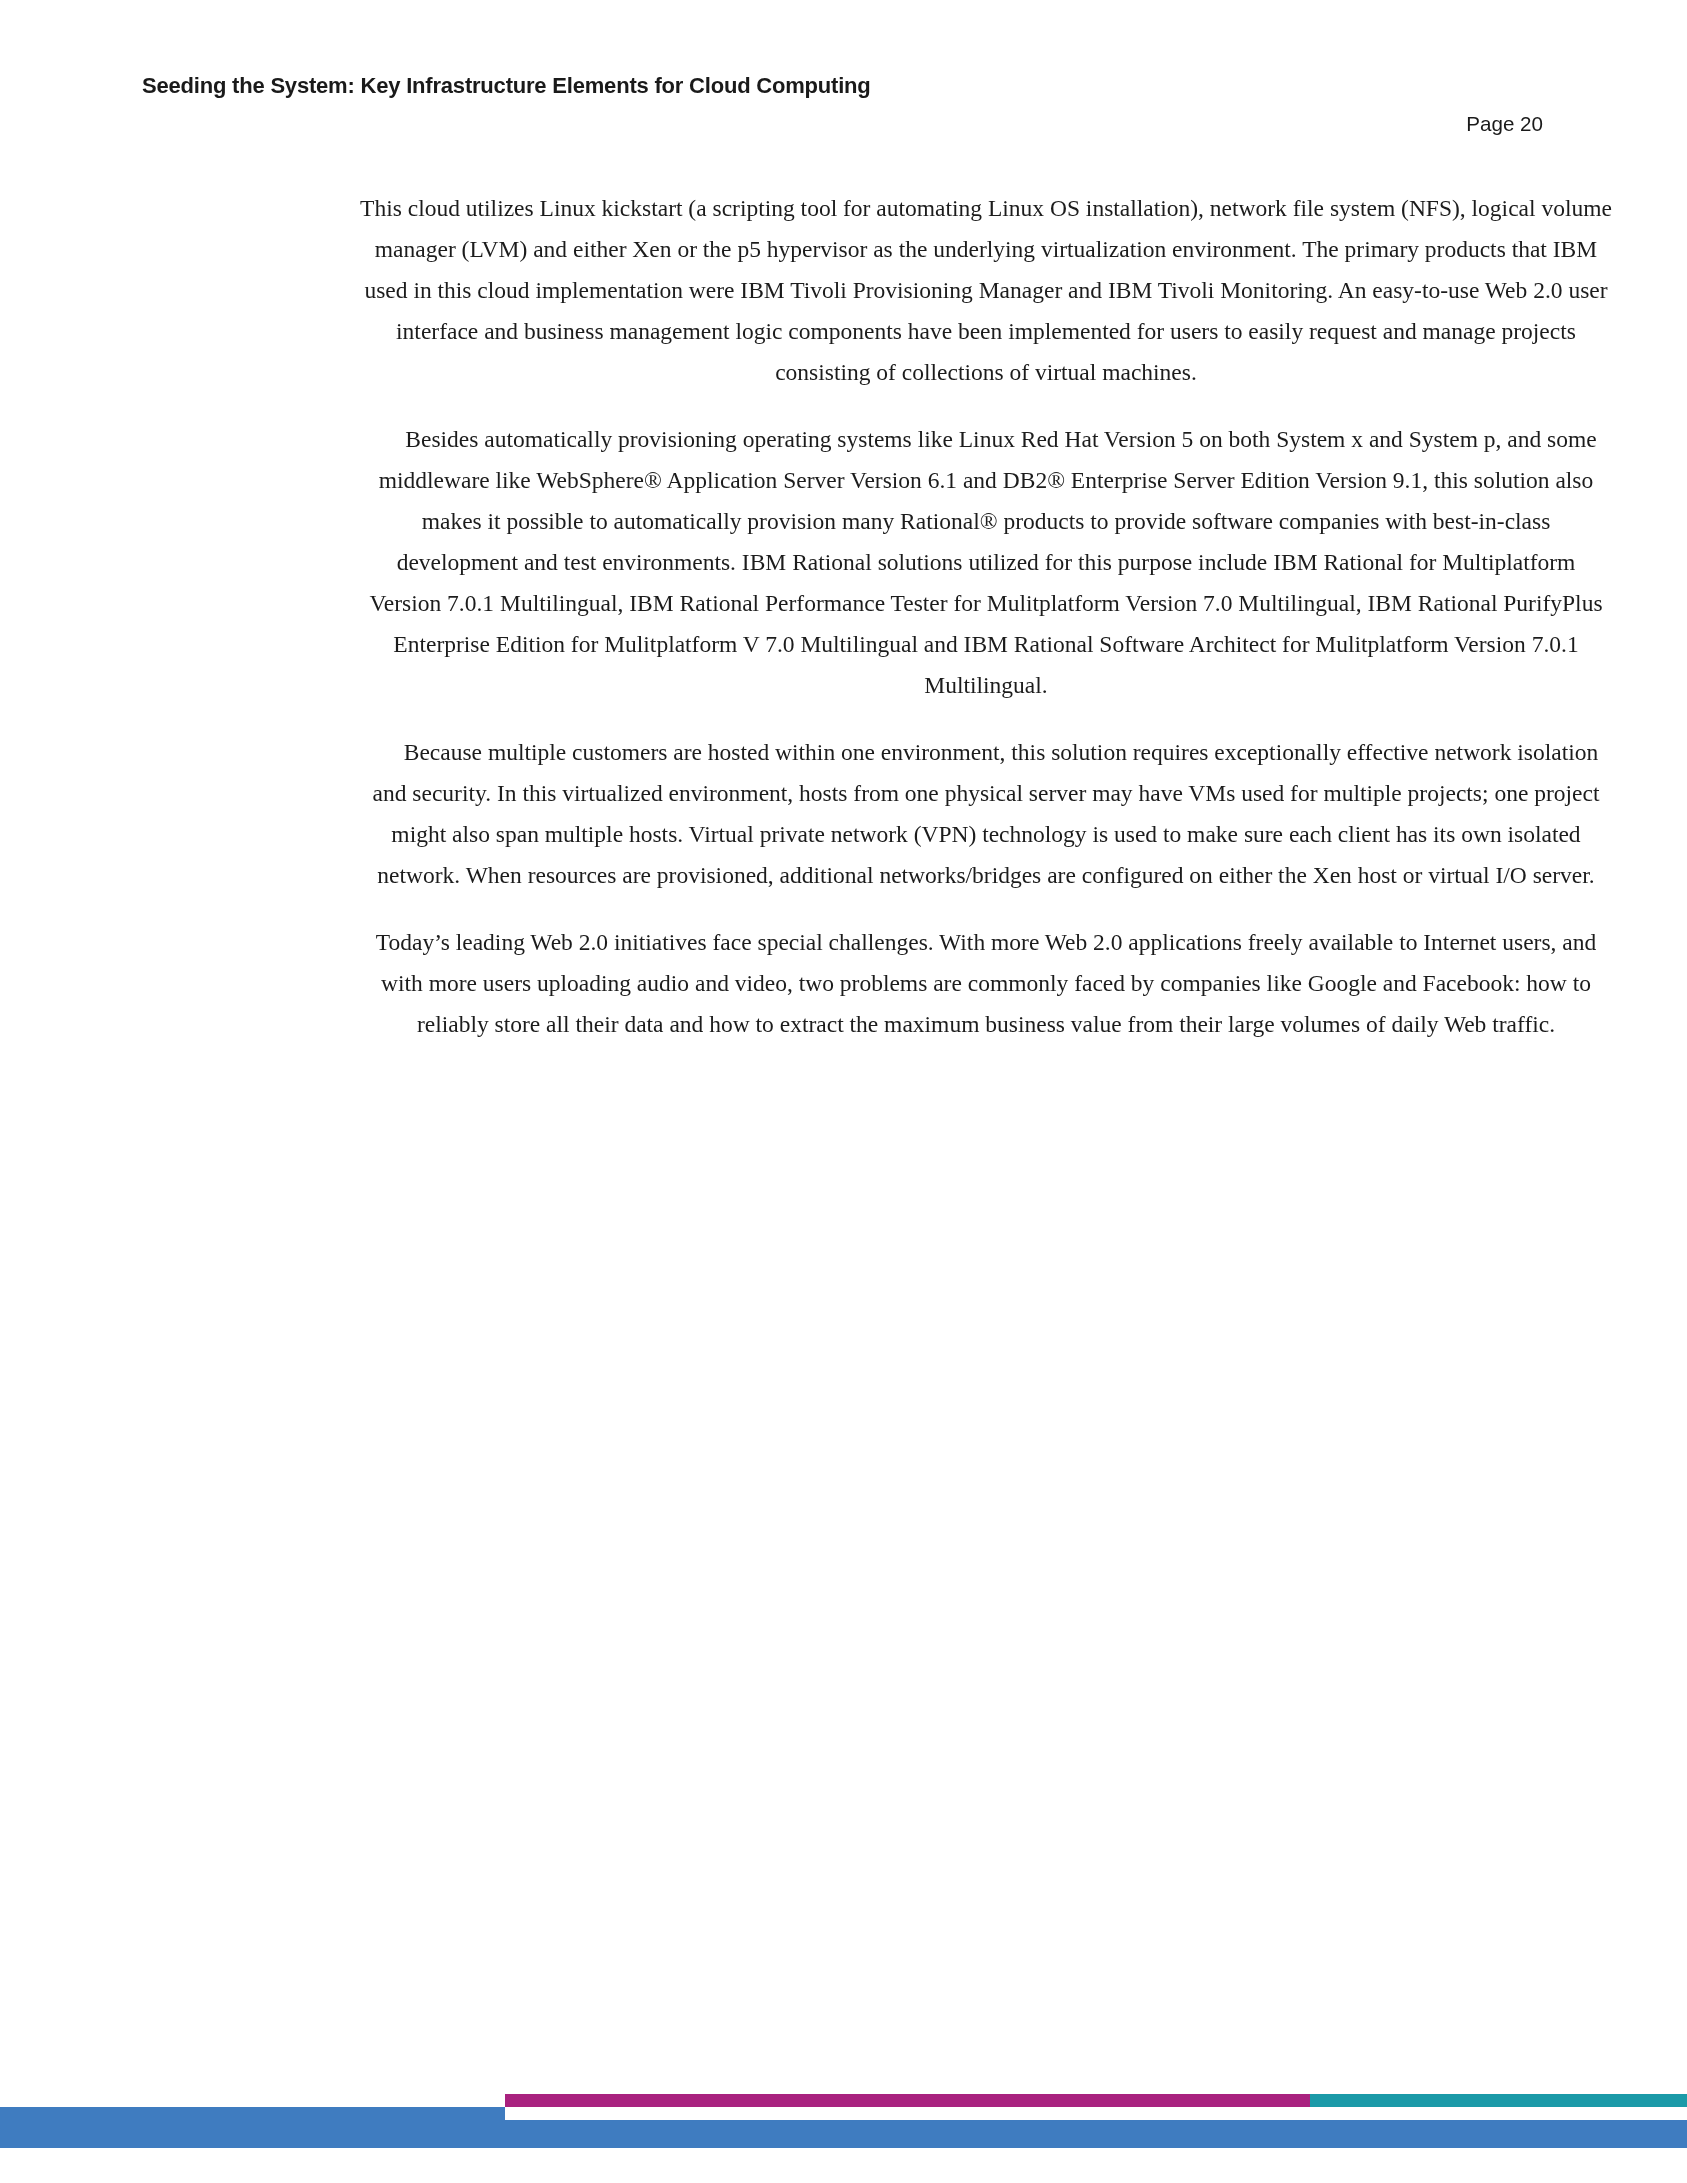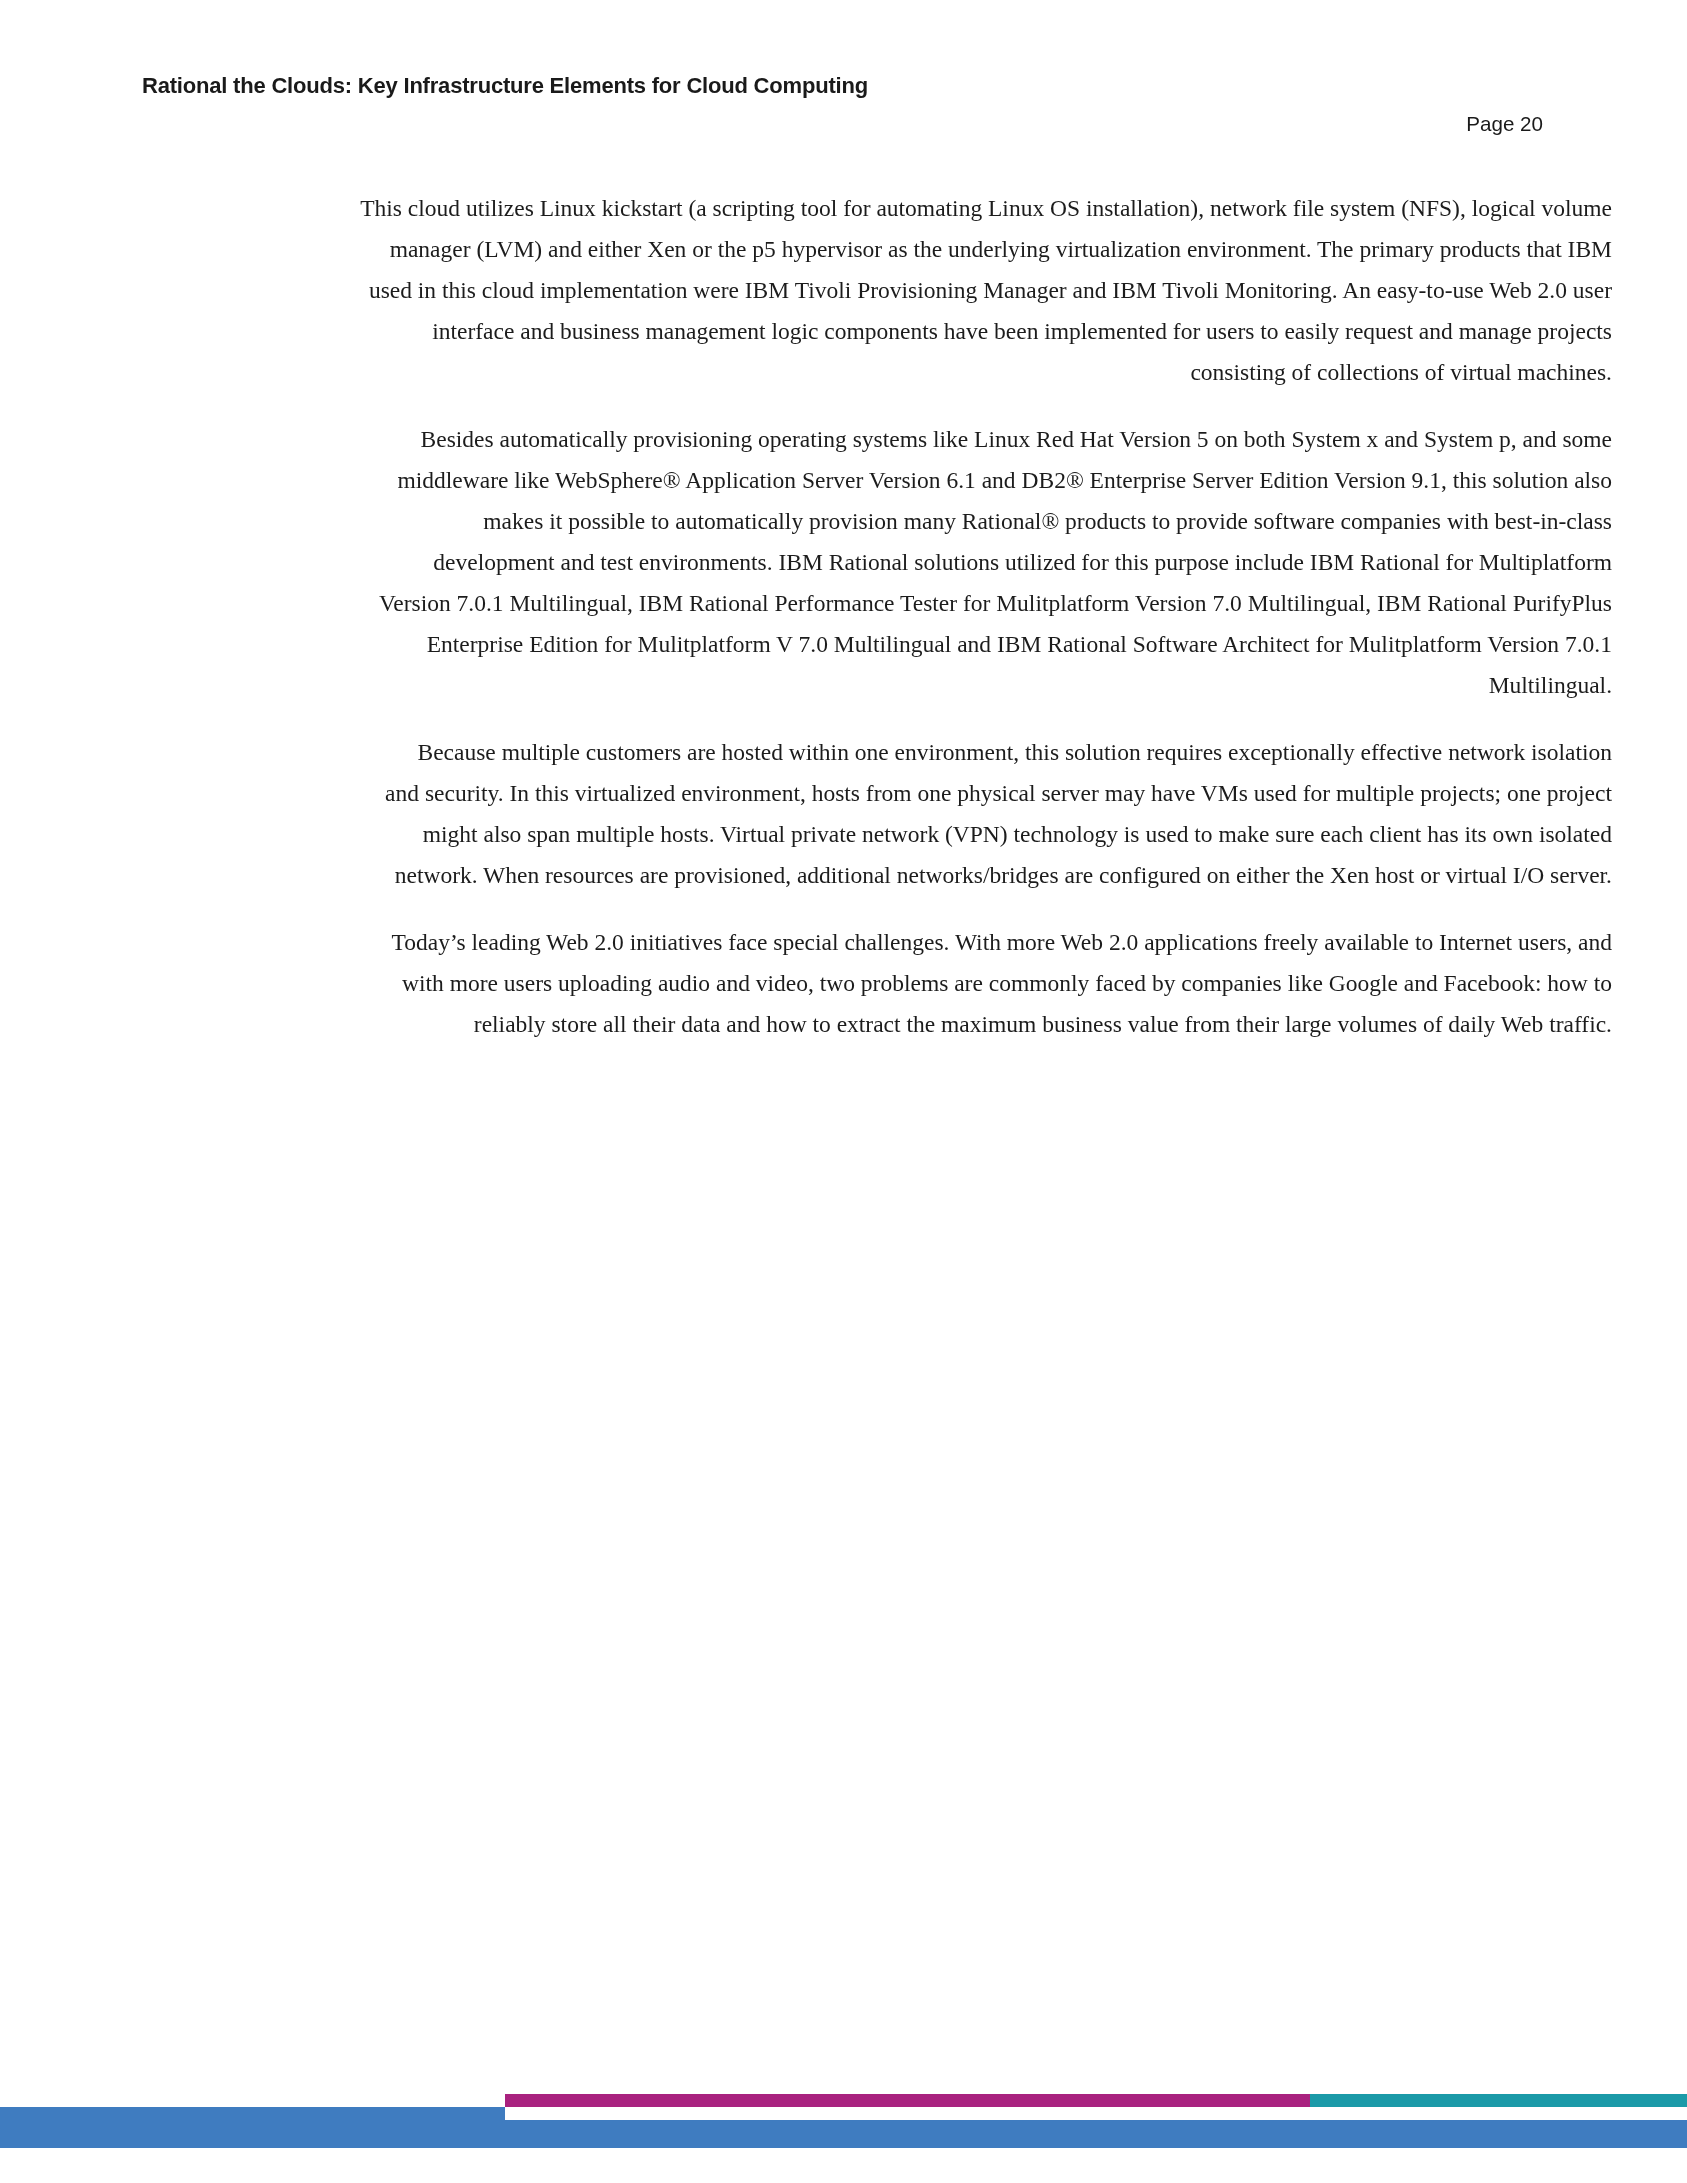--- a/index.html
+++ b/index.html
@@ -53,21 +53,21 @@
     top: 188px;
     width: 1252px;
   }
 
   p.body-par {
     font-family: "Liberation Serif", serif;
     font-size: 23.5px;
     line-height: 41px;
     color: #1c1c1c;
     margin: 0 0 26px 0;
-    text-align: right;
+    text-align: center;
   }
   p.body-par.indent {
     text-indent: 30px;
   }
 
   h2.section-head {
     font-family: "Liberation Sans", sans-serif;
     font-weight: bold;
     font-size: 24px;
     color: #161616;
@@ -123,21 +123,21 @@
     height: 35px;
     background: #ffffff;
   }
 </style>
 </head>
 <body>
 
 <div class="page">
 
   <div class="header">
-    <div class="header-title">Rational the Clouds: Key Infrastructure Elements for Cloud Computing</div>
+    <div class="header-title">Seeding the System: Key Infrastructure Elements for Cloud Computing</div>
     <div class="header-page">Page 20</div>
   </div>
 
   <div class="content">
 
     <p class="body-par">This cloud utilizes Linux kickstart (a scripting tool for automating Linux OS installation), network file system (NFS), logical volume manager (LVM) and either Xen or the p5 hypervisor as the underlying virtualization environment. The primary products that IBM used in this cloud implementation were IBM Tivoli Provisioning Manager and IBM Tivoli Monitoring. An easy-to-use Web 2.0 user interface and business management logic components have been implemented for users to easily request and manage projects consisting of collections of virtual machines.</p>
 
     <p class="body-par indent">Besides automatically provisioning operating systems like Linux Red Hat Version 5 on both System x and System p, and some middleware like WebSphere® Application Server Version 6.1 and DB2® Enterprise Server Edition Version 9.1, this solution also makes it possible to automatically provision many Rational® products to provide software companies with best-in-class development and test environments. IBM Rational solutions utilized for this purpose include IBM Rational for Multiplatform Version 7.0.1 Multilingual, IBM Rational Performance Tester for Mulitplatform Version 7.0 Multilingual, IBM Rational PurifyPlus Enterprise Edition for Mulitplatform V 7.0 Multilingual and IBM Rational Software Architect for Mulitplatform Version 7.0.1 Multilingual.</p>
 
     <p class="body-par indent">Because multiple customers are hosted within one environment, this solution requires exceptionally effective network isolation and security. In this virtualized environment, hosts from one physical server may have VMs used for multiple projects; one project might also span multiple hosts. Virtual private network (VPN) technology is used to make sure each client has its own isolated network. When resources are provisioned, additional networks/bridges are configured on either the Xen host or virtual I/O server.</p>

